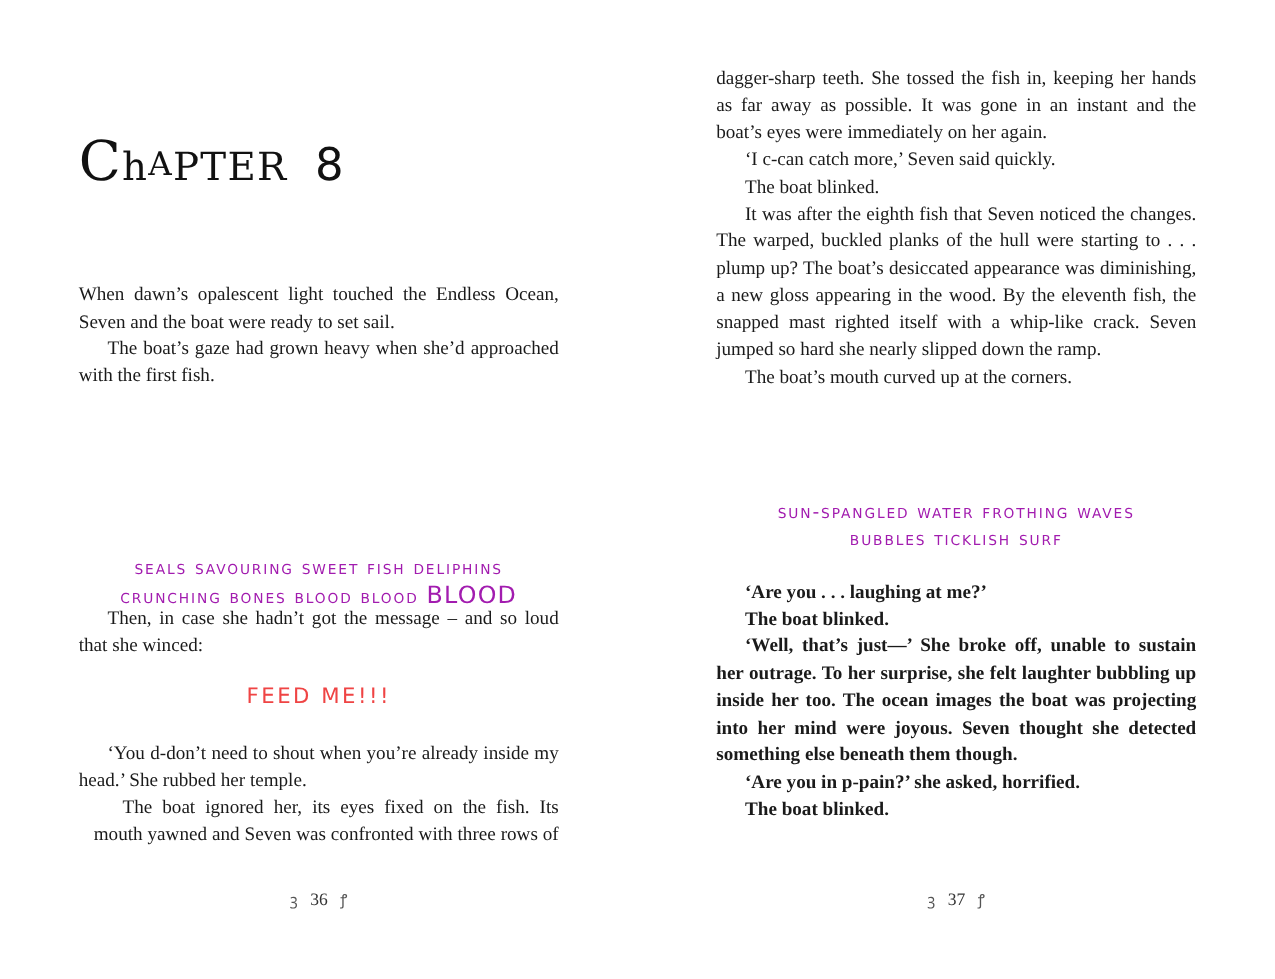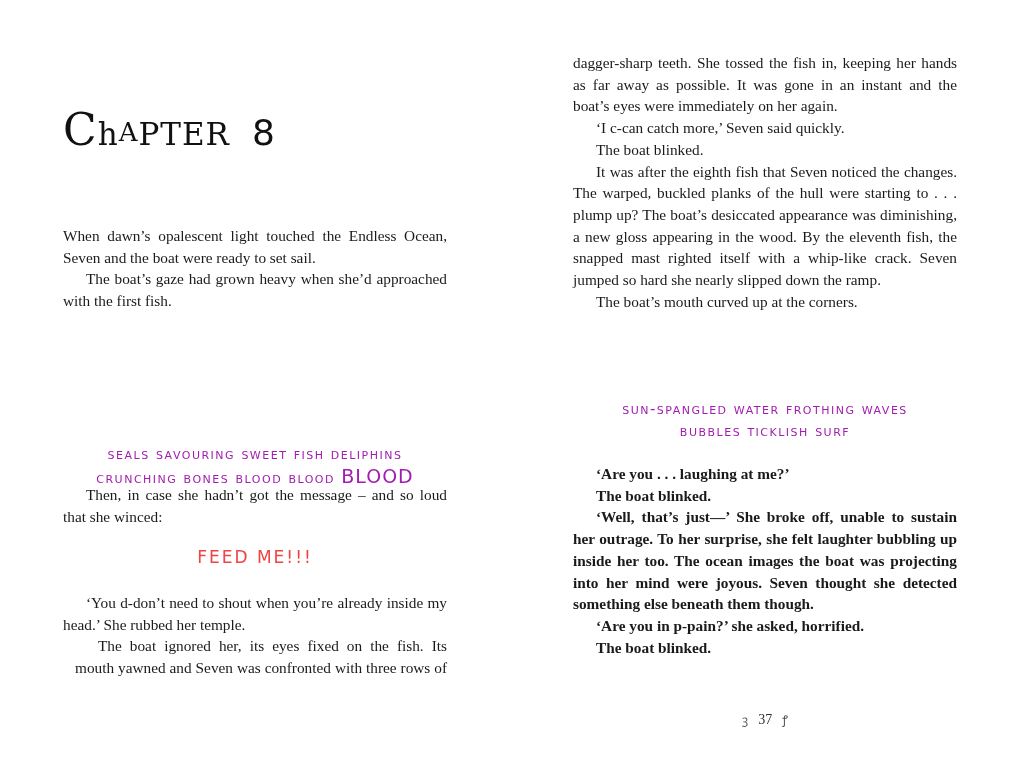--- a/index.html
+++ b/index.html
@@ -63,20 +63,23 @@
     <p class="indent">Then, in case she hadn’t got the message – and so loud that she winced:</p>
   </div>
 
   <div class="text shout" style="top:547px;">FEED ME!!!</div>
 
   <div class="text" style="top:592px;">
     <p class="indent">‘You d-don’t need to shout when you’re already inside my head.’ She rubbed her temple.</p>
     <p class="indent just-last">The boat ignored her, its eyes fixed on the fish. Its mouth yawned and Seven was confronted with three rows of</p>
   </div>
 
+  <div class="folio">
+    <span class="orn">ꝫ</span><span>36</span><span class="orn">ꝭ</span>
+  </div>
 </div>
 
 <div class="page right">
   <div class="text" style="top:52px;">
     <p class="noind">dagger-sharp teeth. She tossed the fish in, keeping her hands as far away as possible. It was gone in an instant and the boat’s eyes were immediately on her again.</p>
     <p class="indent">‘I c-can catch more,’ Seven said quickly.</p>
     <p class="indent">The boat blinked.</p>
     <p class="indent">It was after the eighth fish that Seven noticed the changes. The warped, buckled planks of the hull were starting to . . . plump up? The boat’s desiccated appearance was diminishing, a new gloss appearing in the wood. By the eleventh fish, the snapped mast righted itself with a whip-like crack. Seven jumped so hard she nearly slipped down the ramp.</p>
     <p class="indent">The boat’s mouth curved up at the corners.</p>
   </div>

